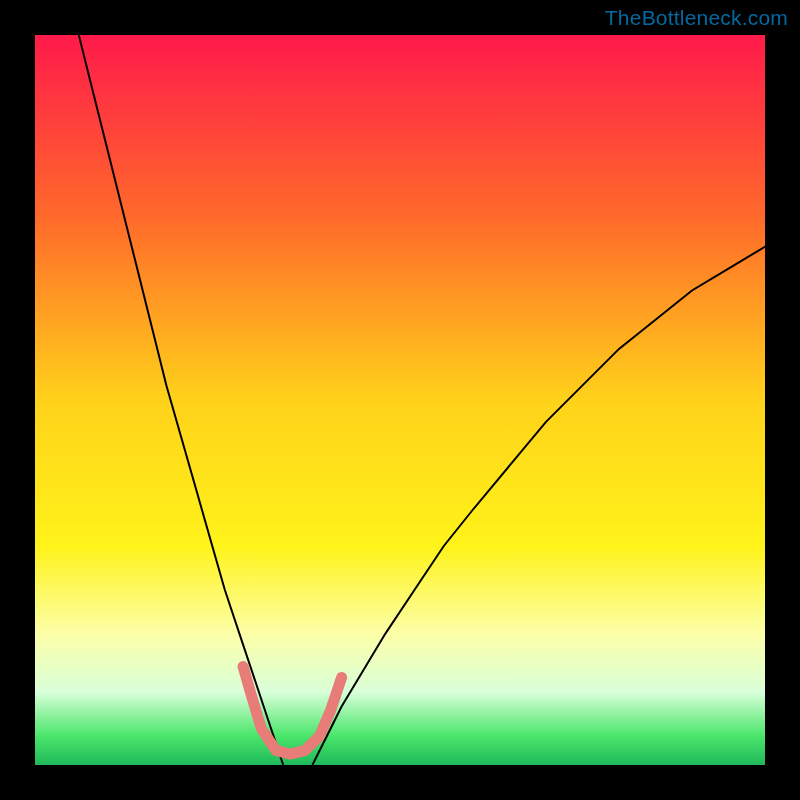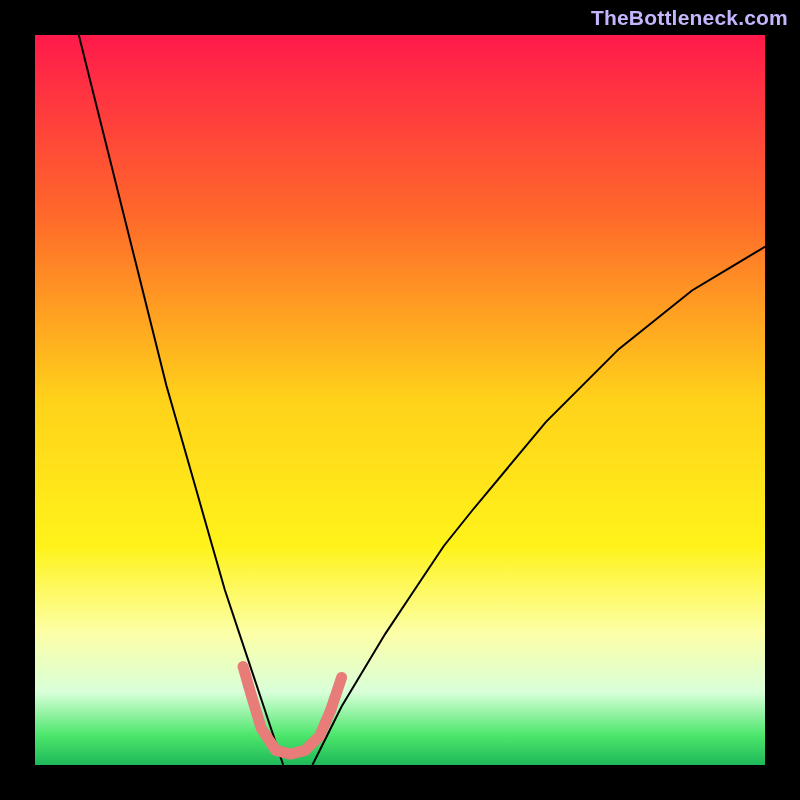--- a/index.html
+++ b/index.html
@@ -30,22 +30,22 @@
     left: 0;
     top: 0;
     width: 100%;
     height: 100%;
   }
   .watermark {
     position: absolute;
     top: 6px;
     right: 12px;
     font-size: 21px;
-    color: #c4b5fd;
-    font-weight: 700;
+    color: #0369a1;
+    font-weight: 400;
     letter-spacing: 0.2px;
     user-select: none;
   }
   svg.curves {
     position: absolute;
     left: 0;
     top: 0;
     width: 100%;
     height: 100%;
   }

